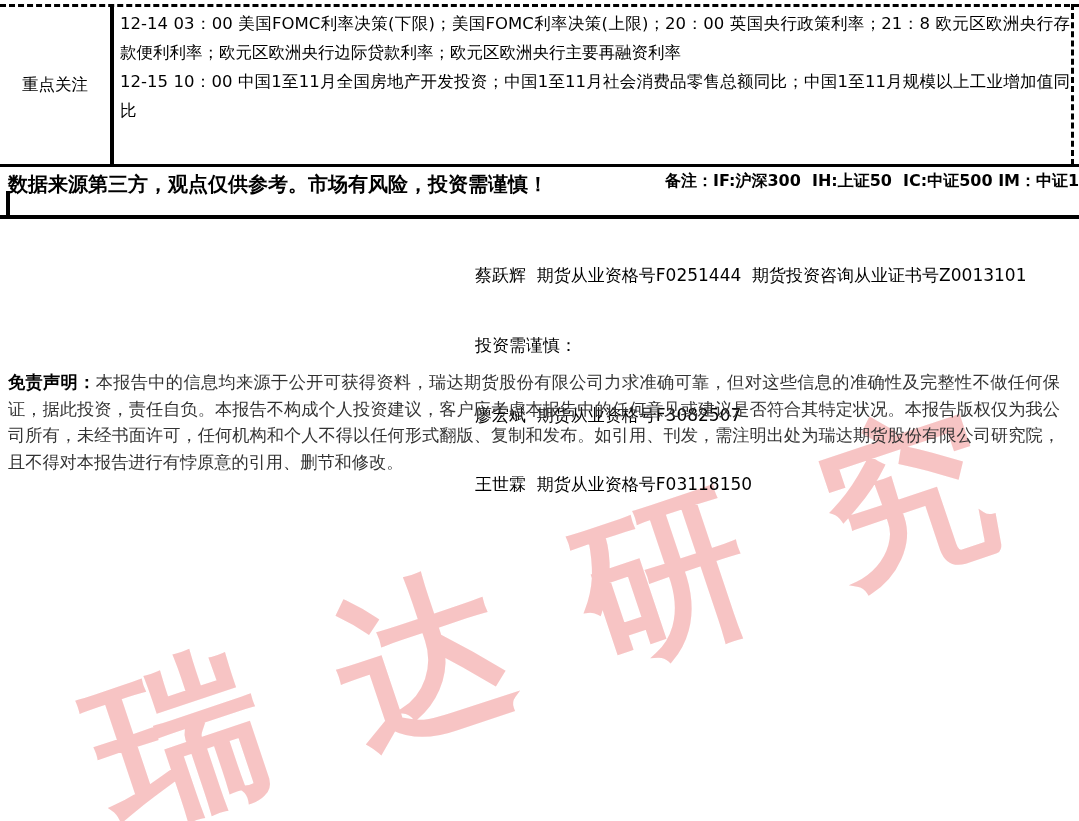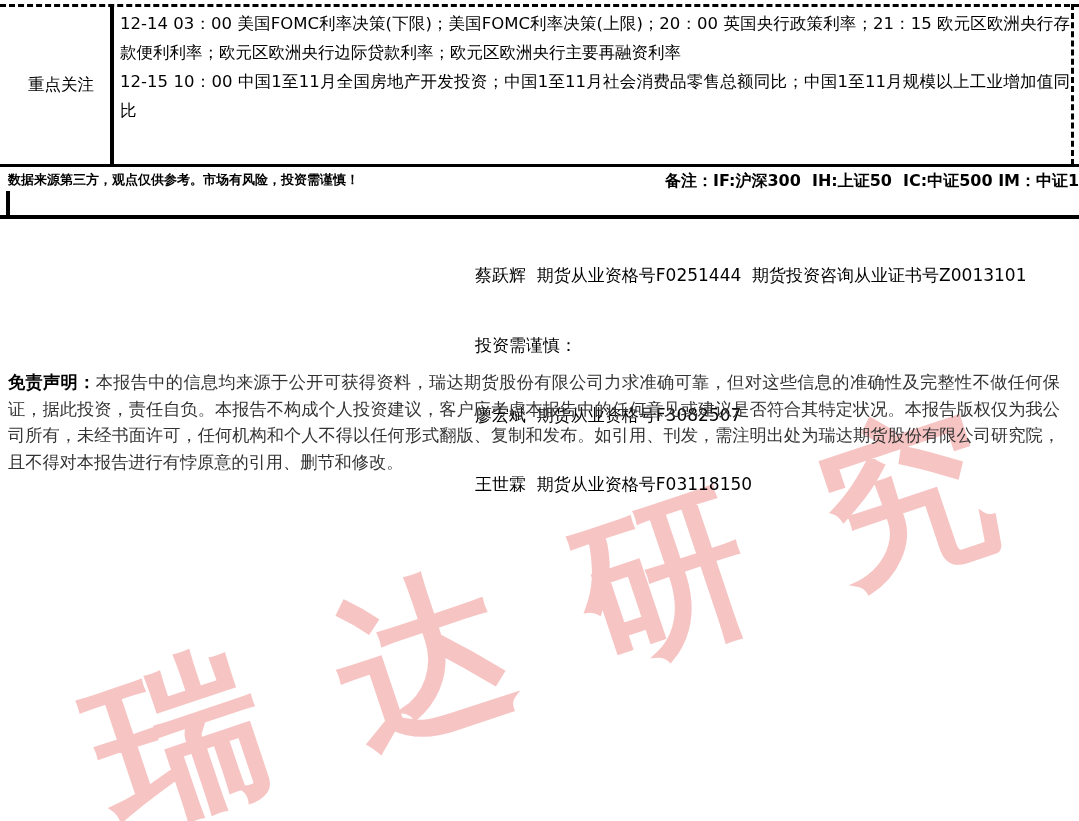--- a/index.html
+++ b/index.html
@@ -28,32 +28,31 @@
     user-select:none;
   }
 
   
   .top-dash{top:4px;left:0;width:1079px;height:0;border-top:3px dashed #000;}
   .right-dash{top:4px;left:1071px;width:0;height:161px;border-right:3px dashed #000;}
   .focus-label{
     left:0;top:5px;width:110px;height:160px;
     display:flex;align-items:center;justify-content:center;
     font-size:16.5px;
-    margin-left:6px;
   }
   .v-div{left:110px;top:5px;width:4px;height:160px;background:#000;}
   .focus-content{
     left:120px;top:9px;width:950px;
     font-size:16.5px;line-height:29px;
     text-align:justify;
   }
   .focus-content p{margin:0;}
 
   .hr1{top:164px;left:0;width:1079px;height:3px;background:#000;}
-  .note-left{top:171px;left:8px;font-size:13px;font-weight:bold;white-space:pre;}
+  .note-left{top:171px;left:8px;font-size:20px;font-weight:bold;white-space:pre;}
   .note-right{top:171px;left:665px;font-size:16px;font-weight:bold;white-space:pre;}
   .left-stub{top:191px;left:6px;width:4px;height:25px;background:#000;}
   .hr2{top:215px;left:0;width:1079px;height:4px;background:#000;}
 
   .analysts{
     top:218px;left:475px;
     font-size:17px;font-weight:normal;
     line-height:23.2px;
     white-space:pre;
   }
@@ -71,21 +70,21 @@
 
 <div class="page">
 
   <div class="watermark">瑞达研究</div>
 
   <div class="layer top-dash"></div>
   <div class="layer right-dash"></div>
   <div class="layer focus-label">重点关注</div>
   <div class="layer v-div"></div>
   <div class="layer focus-content">
-    <p>12-14 03：00 美国FOMC利率决策(下限)；美国FOMC利率决策(上限)；20：00 英国央行政策利率；21：15 欧元区欧洲央行存款便利利率；欧元区欧洲央行边际贷款利率；欧元区欧洲央行主要再融资利率</p>
+    <p>12-14 03：00 美国FOMC利率决策(下限)；美国FOMC利率决策(上限)；20：00 英国央行政策利率；21：8 欧元区欧洲央行存款便利利率；欧元区欧洲央行边际贷款利率；欧元区欧洲央行主要再融资利率</p>
     <p>12-15 10：00 中国1至11月全国房地产开发投资；中国1至11月社会消费品零售总额同比；中国1至11月规模以上工业增加值同比</p>
   </div>
 
   <div class="layer hr1"></div>
   <div class="layer note-left">数据来源第三方，观点仅供参考。市场有风险，投资需谨慎！</div>
   <div class="layer note-right">备注：IF:沪深300  IH:上证50  IC:中证500 IM：中证1000 IO:沪深3</div>
   <div class="layer left-stub"></div>
   <div class="layer hr2"></div>
 
   <div class="layer analysts">

